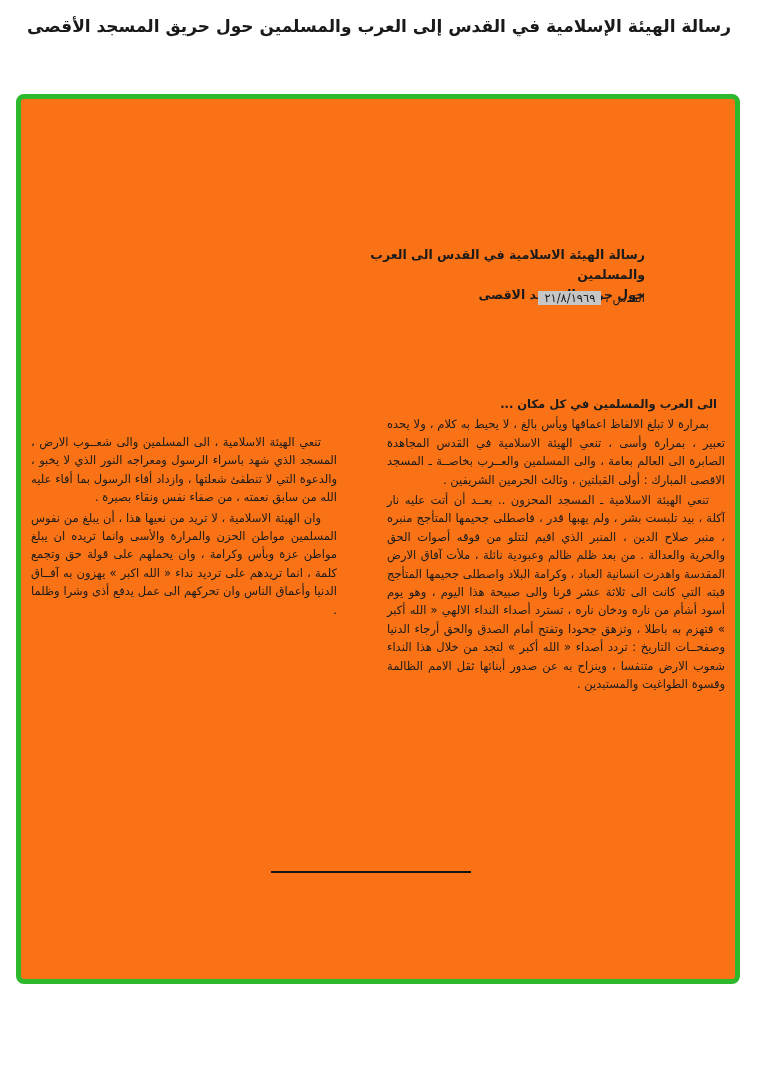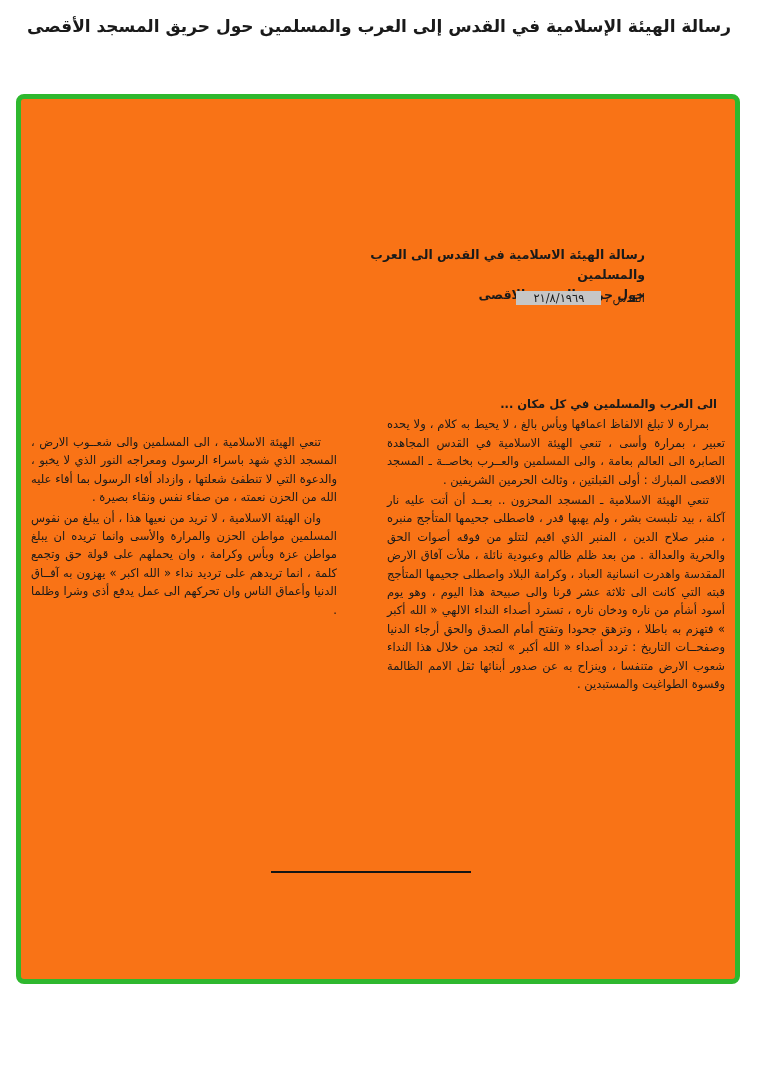--- a/index.html
+++ b/index.html
@@ -31,21 +31,21 @@
     font-weight:bold; font-size:12.5px; line-height:20px; text-align:right;
   }
 
   
   .pub {
     position:absolute; top:190px; right:90px; width:282px;
     display:flex; gap:12px; align-items:flex-start;
     font-size:11.5px; line-height:17px;
   }
   .dateline { white-space:nowrap; padding-top:1px; }
-  .hl { background:var(--highlight-grey,#c6c6c6); padding:0 17px; }
+  .hl { background:var(--highlight-grey,#c6c6c6); padding:0 6px; }
   .publisher { flex:1; text-align:right; }
 
   
   .col { position:absolute; text-align:justify; line-height:18.4px; font-size:11.5px; }
   .col p { margin:0 0 2px; text-indent:16px; }
   .col p.noindent { text-indent:0; }
   .col p.lead { font-weight:bold; text-indent:8px; }
   .col-right { top:296px; right:10px; width:338px; }
   .col-left  { top:334px; left:10px;  width:306px; }
 
@@ -75,21 +75,21 @@
         </div>
       </div>
 
       <div class="col col-right">
         <p class="lead">الى العرب والمسلمين في كل مكان ...</p>
         <p>بمرارة لا تبلغ الالفاظ اعماقها ويأس بالغ ، لا يحيط به كلام ، ولا يحده تعبير ، بمرارة وأسى ، تنعي الهيئة الاسلامية في القدس المجاهدة الصابرة الى العالم بعامة ، والى المسلمين والعــرب بخاصــة ـ المسجد الاقصى المبارك : أولى القبلتين ، وثالث الحرمين الشريفين .</p>
         <p>تنعي الهيئة الاسلامية ـ المسجد المحزون .. بعــد أن أتت عليه نار آكلة ، بيد تلبست بشر ، ولم يهبها قدر ، فاصطلى جحيمها المتأجج منبره ، منبر صلاح الدين ، المنبر الذي اقيم لتتلو من فوقه أصوات الحق والحرية والعدالة . من بعد ظلم ظالم وعبودية نائلة ، ملأت آفاق الارض المقدسة واهدرت انسانية العباد ، وكرامة البلاد واصطلى جحيمها المتأجج قبته التي كانت الى ثلاثة عشر قرنا والى صبيحة هذا اليوم ، وهو يوم أسود أشأم من ناره ودخان ناره ، تسترد أصداء النداء الالهي « الله أكبر » فتهزم به باطلا ، وتزهق جحودا وتفتح أمام الصدق والحق أرجاء الدنيا وصفحــات التاريخ : تردد أصداء « الله أكبر » لتجد من خلال هذا النداء شعوب الارض متنفسا ، وينزاح به عن صدور أبنائها ثقل الامم الظالمة وقسوة الطواغيت والمستبدين .</p>
       </div>
 
       <div class="col col-left">
-        <p>تنعي الهيئة الاسلامية ، الى المسلمين والى شعــوب الارض ، المسجد الذي شهد باسراء الرسول ومعراجه النور الذي لا يخبو ، والدعوة التي لا تنطفئ شعلتها ، وازداد أفاء الرسول بما أفاء عليه الله من الحزن نعمته ، من صفاء نفس ونقاء بصيرة .</p>
+        <p>تنعي الهيئة الاسلامية ، الى المسلمين والى شعــوب الارض ، المسجد الذي شهد باسراء الرسول ومعراجه النور الذي لا يخبو ، والدعوة التي لا تنطفئ شعلتها ، وازداد أفاء الرسول بما أفاء عليه الله من سابق نعمته ، من صفاء نفس ونقاء بصيرة .</p>
         <p>وان الهيئة الاسلامية ، لا تريد من نعيها هذا ، أن يبلغ من نفوس المسلمين مواطن الحزن والمرارة والأسى وانما تريده ان يبلغ مواطن عزة وبأس وكرامة ، وان يحملهم على قولة حق وتجمع كلمة ، انما تريدهم على ترديد نداء « الله اكبر » يهزون به آفــاق الدنيا وأعماق الناس وان تحركهم الى عمل يدفع أذى وشرا وظلما .</p>
       </div>
 
       <div class="divider"></div>
 
     </div>
   </div>
 
 </div>
 

